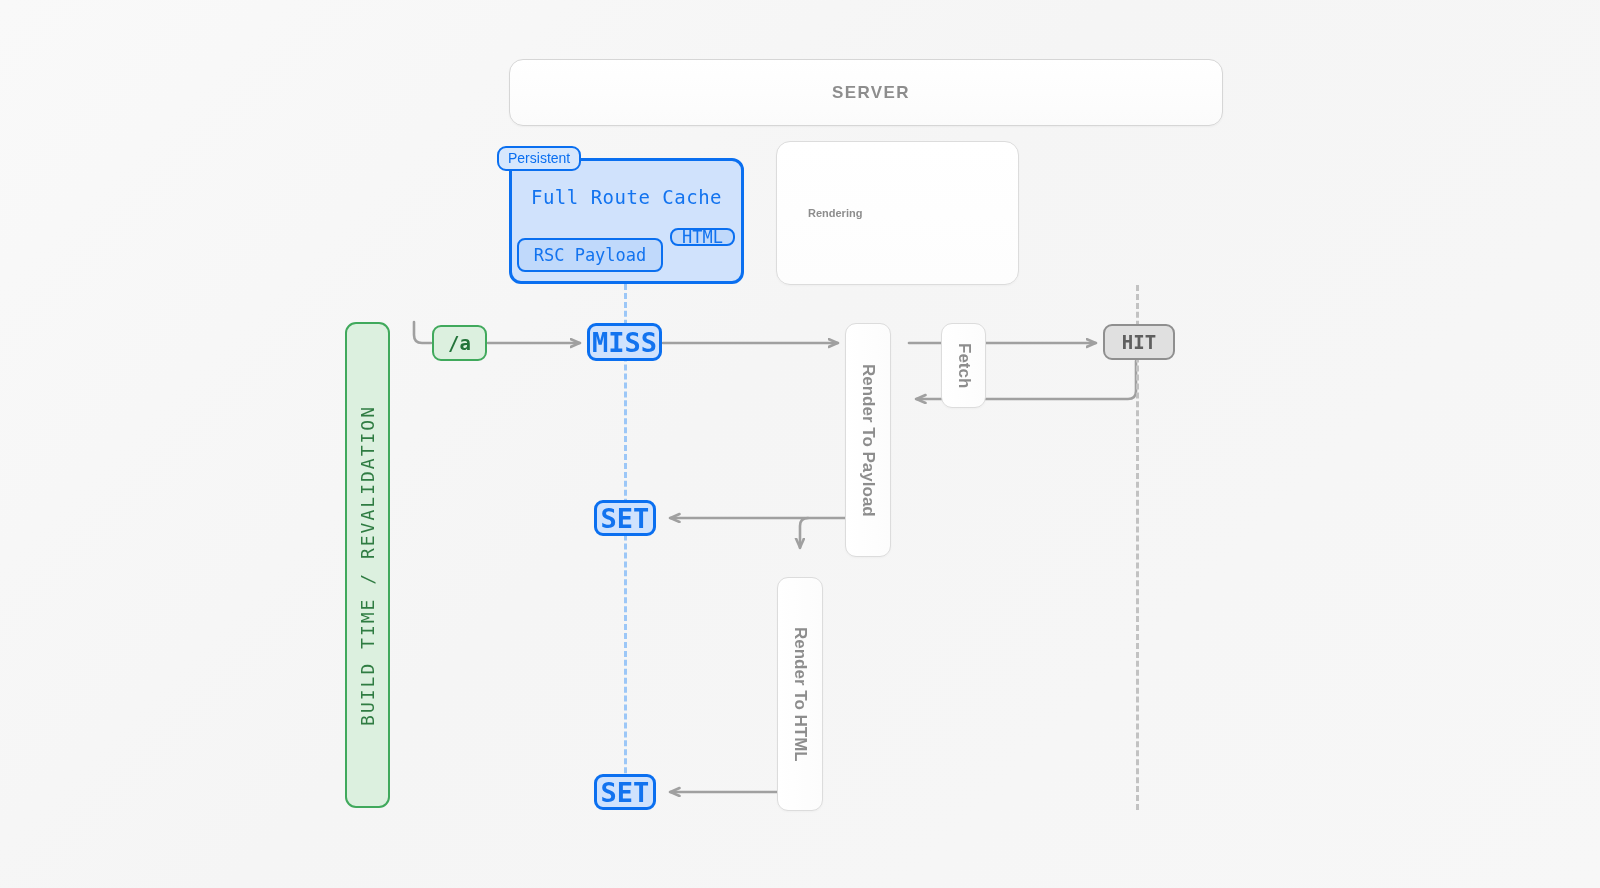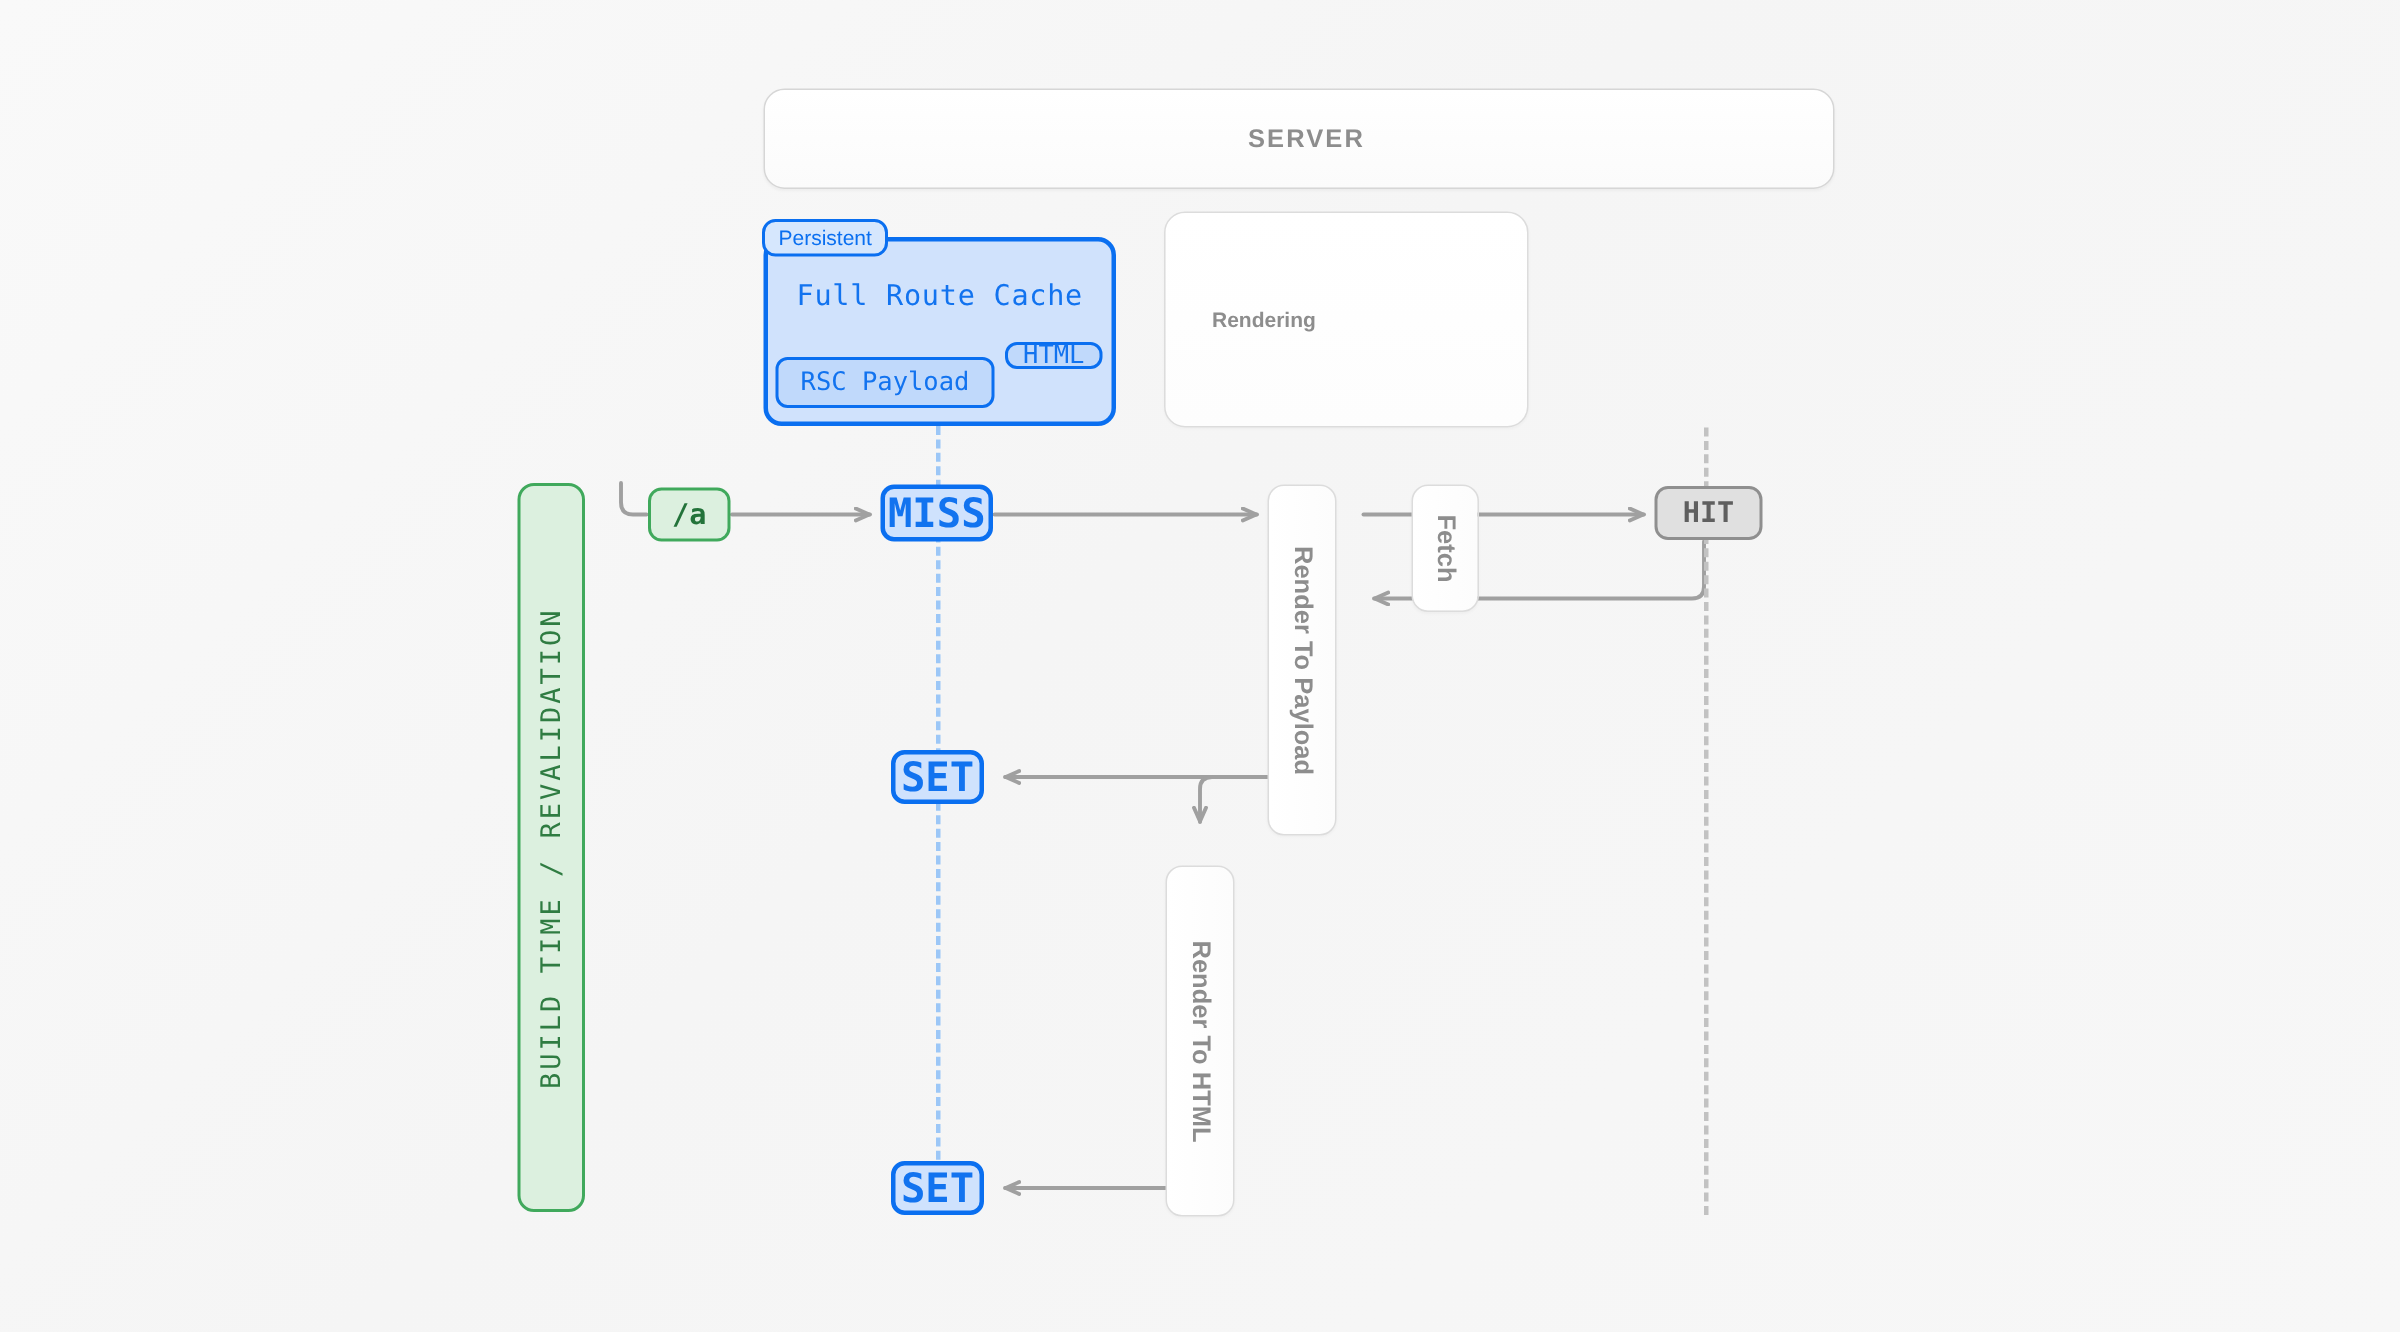--- a/index.html
+++ b/index.html
@@ -36,21 +36,21 @@
     margin-left: 10px;
   }
 
   .frc-box {
     left: 509px; top: 158px; width: 235px; height: 126px;
     border: 3px solid #0a6ff0;
     border-radius: 12px;
     background: #d0e2fc;
   }
   .persistent-badge {
-    left: 508px; top: 146px;
+    left: 497px; top: 146px;
     border: 2px solid #0a6ff0;
     border-radius: 9px;
     background: #d6e7fd;
     padding: 2px 9px 3px 9px;
     font-size: 14px;
     color: #0a6ff0;
     line-height: 16px;
   }
   .frc-title {
     left: 509px; top: 186px; width: 235px;
@@ -74,21 +74,21 @@
   .rendering-box {
     left: 776px; top: 141px; width: 243px; height: 144px;
     border: 1px solid #dcdcdc;
     border-radius: 14px;
     background: linear-gradient(180deg, #ffffff 0%, #fdfdfd 100%);
     box-shadow: 0 1px 2px rgba(0,0,0,0.03);
     display: flex; align-items: center;
   }
   .rendering-label {
     margin-left: 31px;
-    font-size: 14px; font-weight: bold;
+    font-size: 11px; font-weight: bold;
     color: #8d8d8d;
   }
 
   .datacache-box {
     left: 1050px; top: 142px; width: 173px; height: 143px;
     border: 2px solid #a8a8a8;
     border-radius: 11px;
     background: #dddddd;
     display: flex; flex-direction: column;
     align-items: center; justify-content: center;

